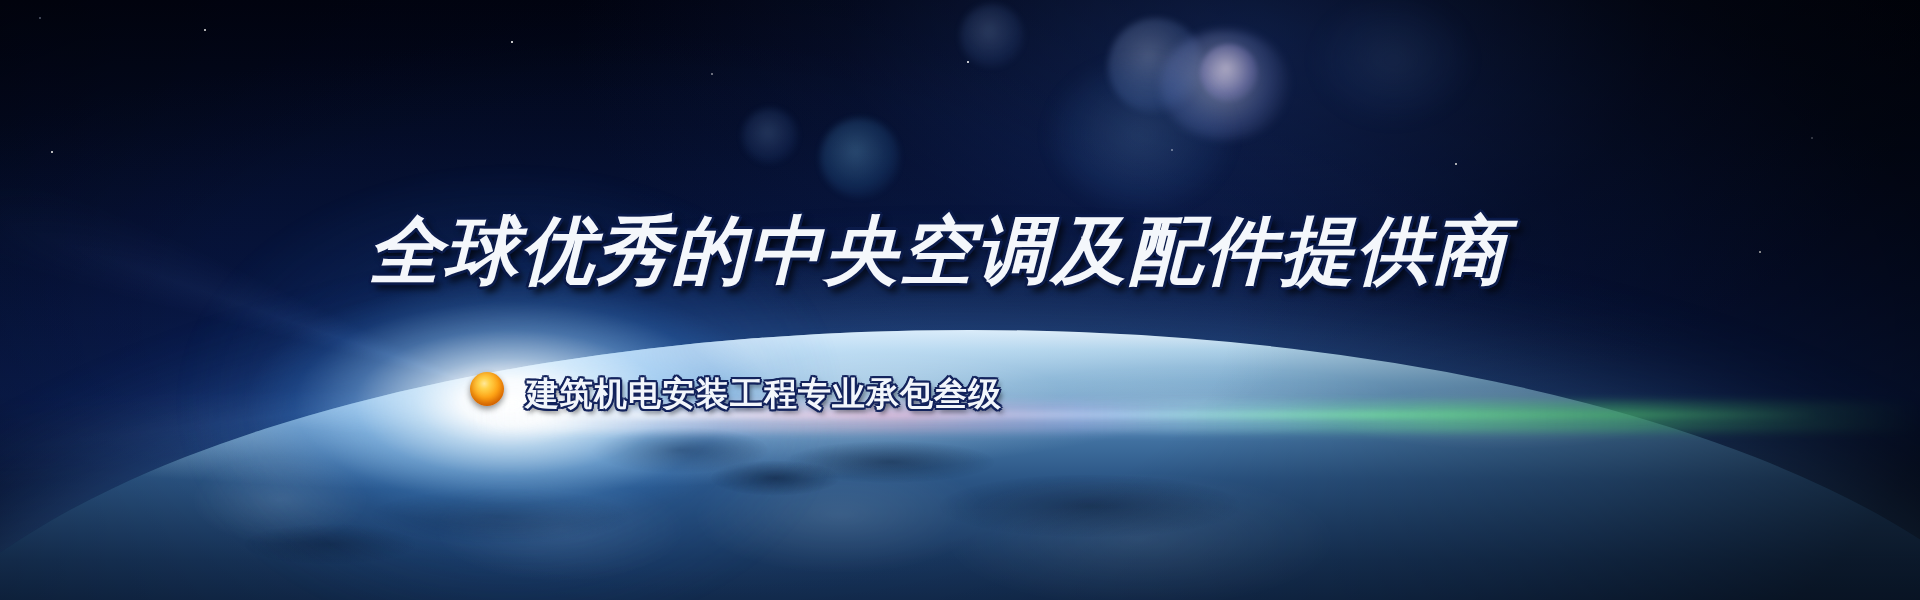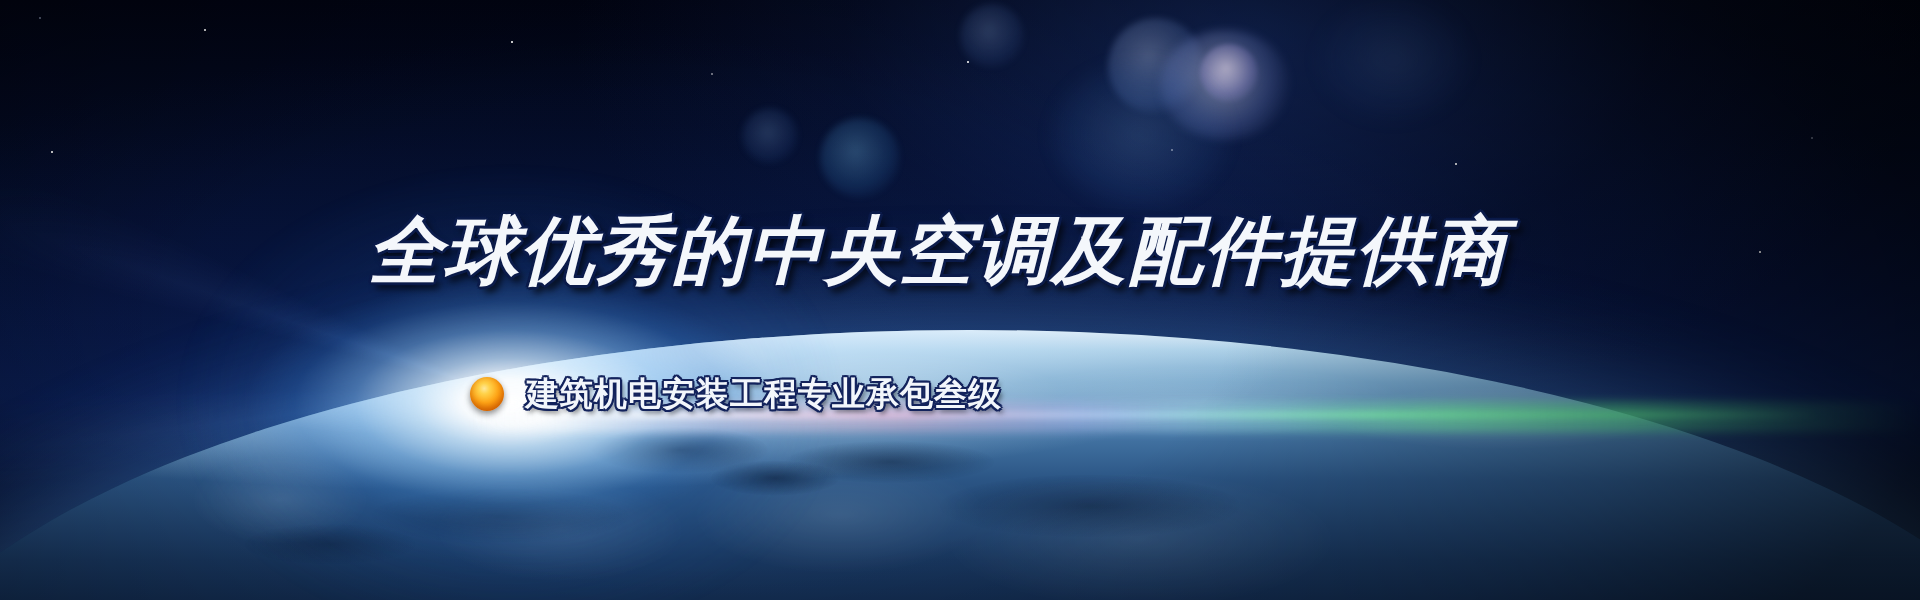--- a/index.html
+++ b/index.html
@@ -204,21 +204,21 @@
       -2px -2px 0 #0b1b4a, 2px -2px 0 #0b1b4a, -2px 2px 0 #0b1b4a, 2px 2px 0 #0b1b4a,
       -3px 0 0 #0b1b4a, 3px 0 0 #0b1b4a, 0 -3px 0 #0b1b4a, 0 3px 0 #0b1b4a,
       5px 6px 7px rgba(0,0,0,.75);
   }
 
   #bullets{
     position:absolute;left:470px;top:372px;
     display:flex;flex-direction:column;gap:22px;
   }
   .bullet-row{
-    display:flex;align-items:center;gap:22px;
+    display:flex;align-items:flex-start;gap:22px;
     height:44px;
   }
   .bullet-dot{
     width:34px;height:34px;border-radius:50%;flex:0 0 34px;
     background:radial-gradient(circle at 42% 34%,
        #ffe89a 0%, #ffd24a 18%, #ffa516 48%, #f07c04 74%, #d85f00 100%);
     box-shadow:0 3px 6px rgba(0,0,0,.45), inset 0 -3px 7px rgba(170,70,0,.55);
   }
   .bullet-text{
     font-size:33px;

